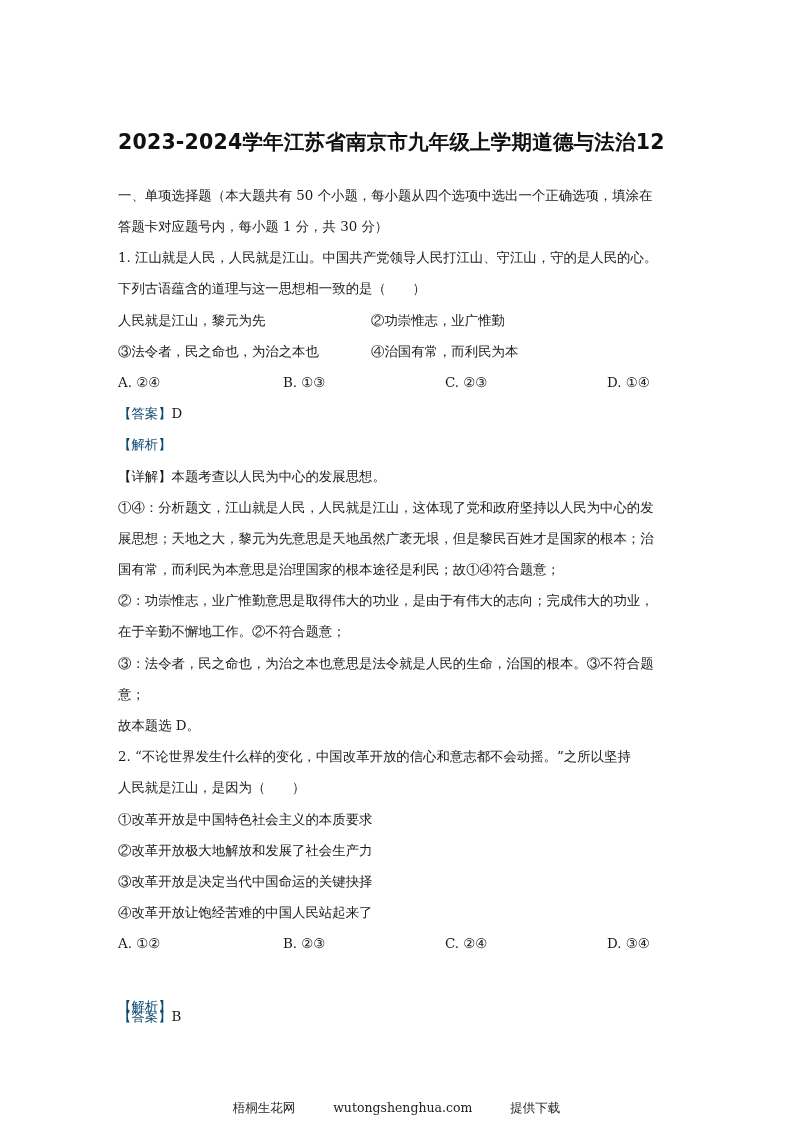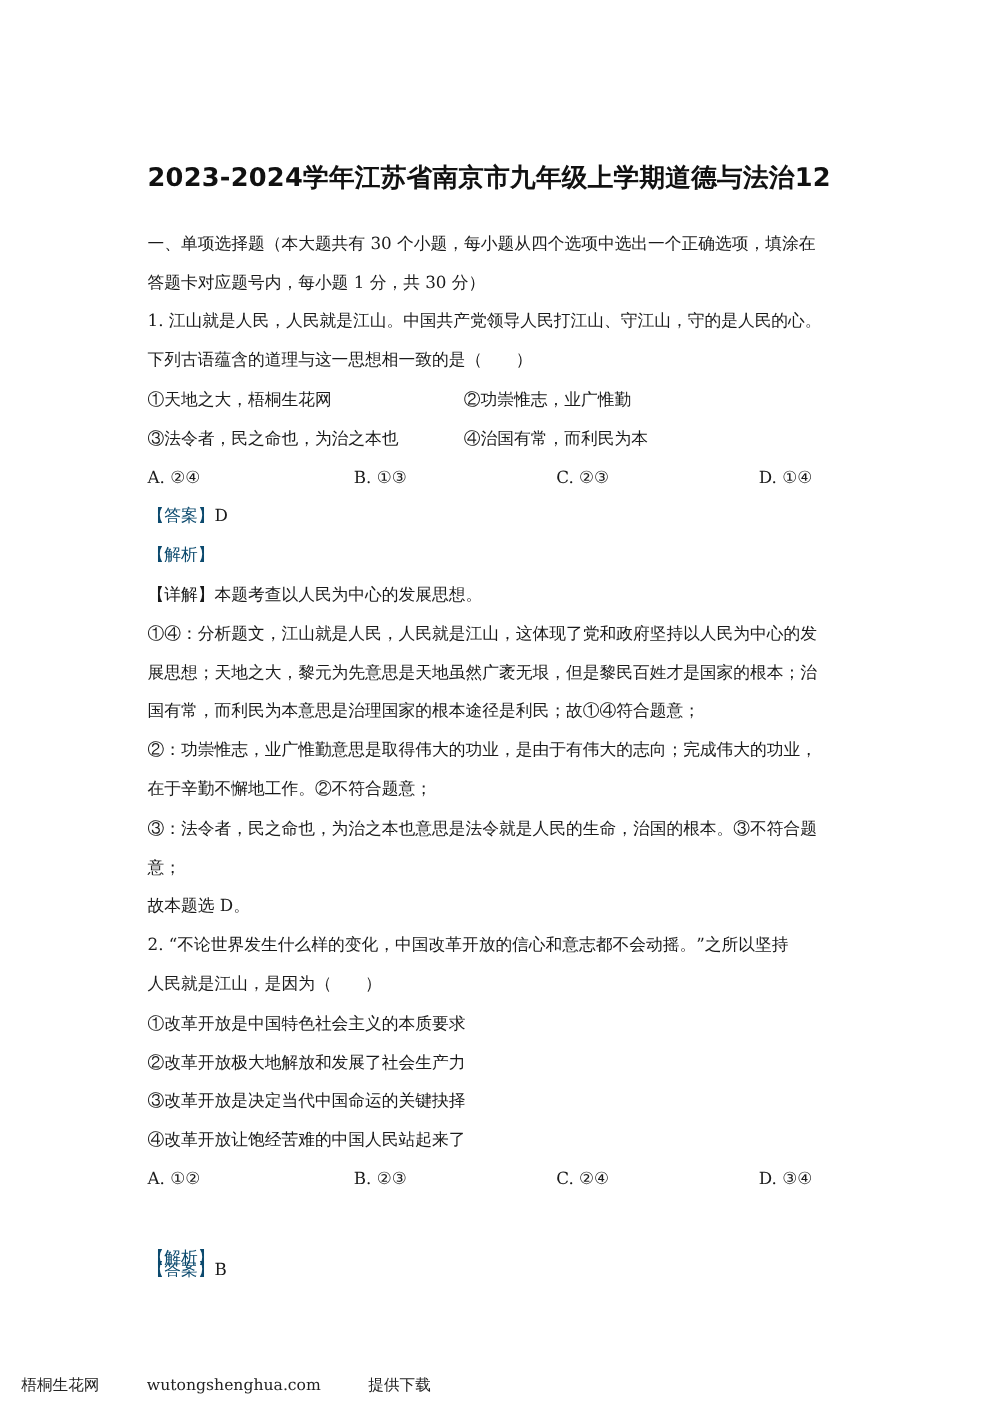--- a/index.html
+++ b/index.html
@@ -4,38 +4,38 @@
   <style>
     html, body { margin: 0; padding: 0; background: #ffffff; }
     body { width: 793px; height: 1122px; position: relative; overflow: hidden;
            font-family: "DejaVu Serif", "Liberation Serif", serif; color: #1a1a1a; }
     .title { position: absolute; left: 118px; top: 104px; width: 570px;
              font-family: "DejaVu Sans", "Liberation Sans", sans-serif;
              font-weight: bold; font-size: 20.5px; line-height: 36px; color: #111; letter-spacing: 0.2px; margin-top: 20px; }
     .line { position: absolute; left: 118px; font-size: 13.4px; line-height: 18px; white-space: nowrap; color: #1a1a1a; }
     .opt { position: absolute; font-size: 13.4px; line-height: 18px; white-space: nowrap; }
     .tag { color: #0c4a6e; }
-    .footer { position: absolute; top: 1100px; left: 0; width: 793px; text-align: left;
+    .footer { position: absolute; top: 1100px; left: 0; width: 793px; text-align: center;
               font-size: 12.5px; color: #222; }
     .footer span { margin: 0 17px; }
   </style>
 </head>
 <body>
 
 <div>
   <div class="title">
     <div>2023-2024学年江苏省南京市九年级上学期道德与法治12</div>
   </div>
 
-  <div class="line" style="top:187px">一、单项选择题（本大题共有 30 个小题，每小题从四个选项中选出一个正确选项，填涂在</div>
+  <div class="line" style="top:187px">一、单项选择题（本大题共有 50 个小题，每小题从四个选项中选出一个正确选项，填涂在</div>
   <div class="line" style="top:218px">答题卡对应题号内，每小题 1 分，共 30 分）</div>
 
   <div class="line" style="top:249px">1. 江山就是人民，人民就是江山。中国共产党领导人民打江山、守江山，守的是人民的心。</div>
   <div class="line" style="top:280px">下列古语蕴含的道理与这一思想相一致的是（　　）</div>
-  <div class="opt" style="left:118px; top:312px">①天地之大，梧桐生花网</div>
+  <div class="opt" style="left:118px; top:312px">人民就是江山，黎元为先</div>
   <div class="opt" style="left:371px; top:312px">②功崇惟志，业广惟勤</div>
   <div class="opt" style="left:118px; top:343px">③法令者，民之命也，为治之本也</div>
   <div class="opt" style="left:371px; top:343px">④治国有常，而利民为本</div>
   <div class="opt" style="left:118px; top:374px">A. ②④</div>
   <div class="opt" style="left:283px; top:374px">B. ①③</div>
   <div class="opt" style="left:445px; top:374px">C. ②③</div>
   <div class="opt" style="left:607px; top:374px">D. ①④</div>
 
   <div class="line" style="top:405px">
     <span class="tag">【答案】</span><span>D</span>

